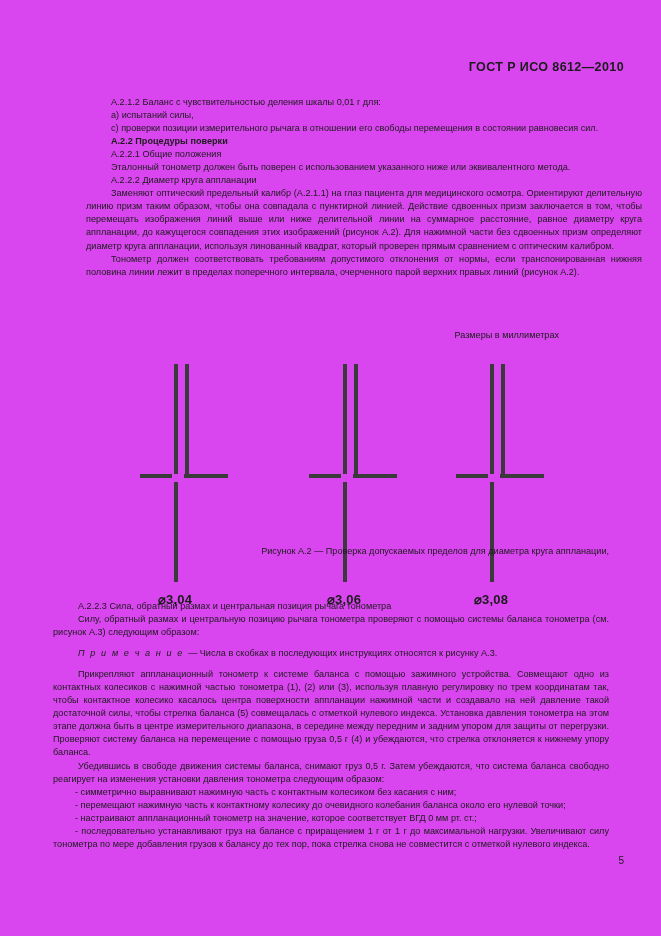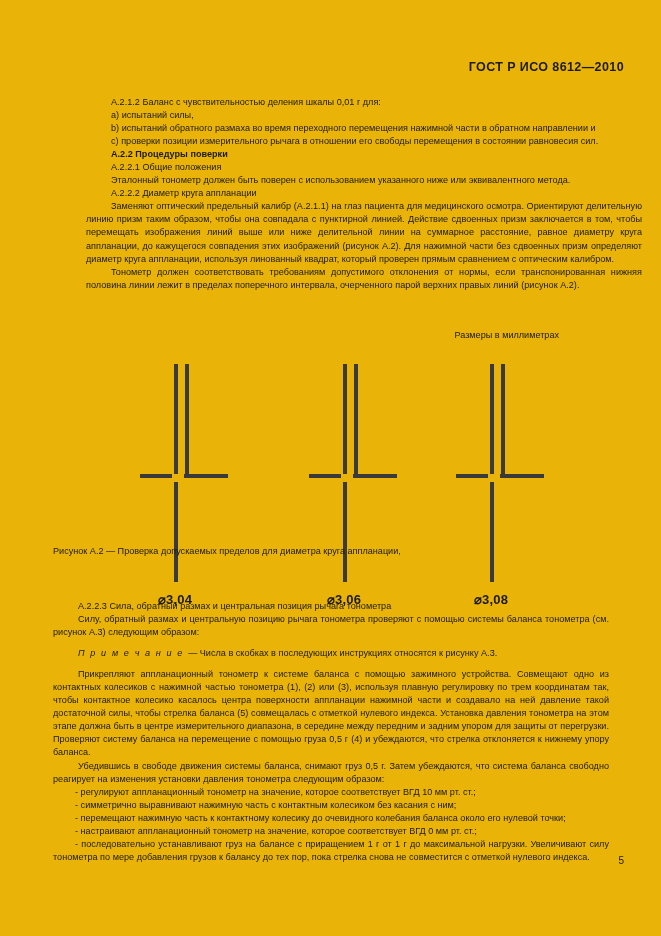--- a/index.html
+++ b/index.html
@@ -8,21 +8,21 @@
     background: #ffffff;
   }
   body {
     font-family: "Liberation Sans", sans-serif;
     color: #1b1b1b;
   }
   .page {
     position: relative;
     width: 661px;
     height: 936px;
-    background: #eab308;
+    background: #d946ef;
     overflow: hidden;
     box-sizing: border-box;
   }
 
   
   .header {
     position: absolute;
     top: 60px;
     right: 37px;
     font-size: 12.5px;
@@ -117,21 +117,21 @@
     white-space: nowrap;
   }
 
   .caption {
     position: absolute;
     left: 53px;
     top: 545px;
     width: 556px;
     font-size: 9.1px;
     line-height: 13px;
-    text-align: left;
+    text-align: right;
   }
 
   
   .body2 {
     position: absolute;
     left: 53px;
     top: 588px;
     width: 556px;
     margin-top: 12px;
   }
@@ -146,21 +146,20 @@
 </head>
 <body>
 
 <div class="page">
 
   <div class="header">ГОСТ Р ИСО 8612—2010</div>
 
   <div class="body">
     <p class="p ind">A.2.1.2  Баланс с чувствительностью деления шкалы 0,01 г для:</p>
     <p class="p ind">a)  испытаний силы,</p>
-    <p class="p ind">b)  испытаний обратного размаха во время переходного перемещения нажимной части в обратном направле­нии и</p>
     <p class="p ind">c)  проверки позиции измерительного рычага в отношении его свободы перемещения в состоянии равнове­сия сил.</p>
     <p class="p ind bold">A.2.2  Процедуры поверки</p>
     <p class="p ind">A.2.2.1  Общие положения</p>
     <p class="p ind">Эталонный тонометр должен быть поверен с использованием указанного ниже или эквивалентного метода.</p>
     <p class="p ind">A.2.2.2  Диаметр круга аппланации</p>
     <p class="p ind">Заменяют оптический предельный калибр (A.2.1.1) на глаз пациента для медицинского осмотра. Ориентиру­ют делительную линию призм таким образом, чтобы она совпадала с пунктирной линией. Действие сдвоенных призм заключается в том, чтобы перемещать изображения линий выше или ниже делительной линии на суммарное расстояние, равное диаметру круга аппланации, до кажущегося совпадения этих изображений (рисунок A.2). Для нажимной части без сдвоенных призм определяют диаметр круга аппланации, используя линованный квадрат, ко­торый проверен прямым сравнением с оптическим калибром.</p>
     <p class="p ind">Тонометр должен соответствовать требованиям допустимого отклонения от нормы, если транспонированная нижняя половина линии лежит в пределах поперечного интервала, очерченного парой верхних правых линий (рису­нок A.2).</p>
   </div>
 
   <div class="figure-wrap">
@@ -203,21 +202,20 @@
   </div>
 
   <div class="body2">
     <p class="p ind">A.2.2.3  Сила, обратный размах и центральная позиция рычага тонометра</p>
     <p class="p ind">Силу, обратный размах и центральную позицию рычага тонометра проверяют с помощью системы баланса тонометра (см. рисунок A.3) следующим образом:</p>
     <div class="gap-md"></div>
     <p class="p ind"><span class="spaced">П р и м е ч а н и е </span><span>— Числа в скобках в последующих инструкциях относятся к рисунку A.3.</span></p>
     <div class="gap-md"></div>
     <p class="p ind">Прикрепляют аппланационный тонометр к системе баланса с помощью зажимного устройства. Совмещают одно из контактных колесиков с нажимной частью тонометра (1), (2) или (3), используя плавную регулировку по трем координатам так, чтобы контактное колесико касалось центра поверхности аппланации нажимной части и создава­ло на ней давление такой достаточной силы, чтобы стрелка баланса (5) совмещалась с отметкой нулевого индекса. Установка давления тонометра на этом этапе должна быть в центре измерительного диапазона, в середине между передним и задним упором для защиты от перегрузки. Проверяют систему баланса на перемещение с помощью груза 0,5 г (4) и убеждаются, что стрелка отклоняется к нижнему упору баланса.</p>
     <p class="p ind">Убедившись в свободе движения системы баланса, снимают груз 0,5 г. Затем убеждаются, что система ба­ланса свободно реагирует на изменения установки давления тонометра следующим образом:</p>
-    <p class="p ind-sm">- регулируют аппланационный тонометр на значение, которое соответствует ВГД 10 мм рт. ст.;</p>
     <p class="p ind-sm">- симметрично выравнивают нажимную часть с контактным колесиком без касания с ним;</p>
     <p class="p ind-sm">- перемещают нажимную часть к контактному колесику до очевидного колебания баланса около его нулевой точки;</p>
     <p class="p ind-sm">- настраивают аппланационный тонометр на значение, которое соответствует ВГД 0 мм рт. ст.;</p>
     <p class="p ind-sm">- последовательно устанавливают груз на балансе с приращением 1 г от 1 г до максимальной нагрузки. Уве­личивают силу тонометра по мере добавления грузов к балансу до тех пор, пока стрелка снова не совместится с от­меткой нулевого индекса.</p>
   </div>
 
   <div class="footer-page">5</div>
 
 </div>
 

